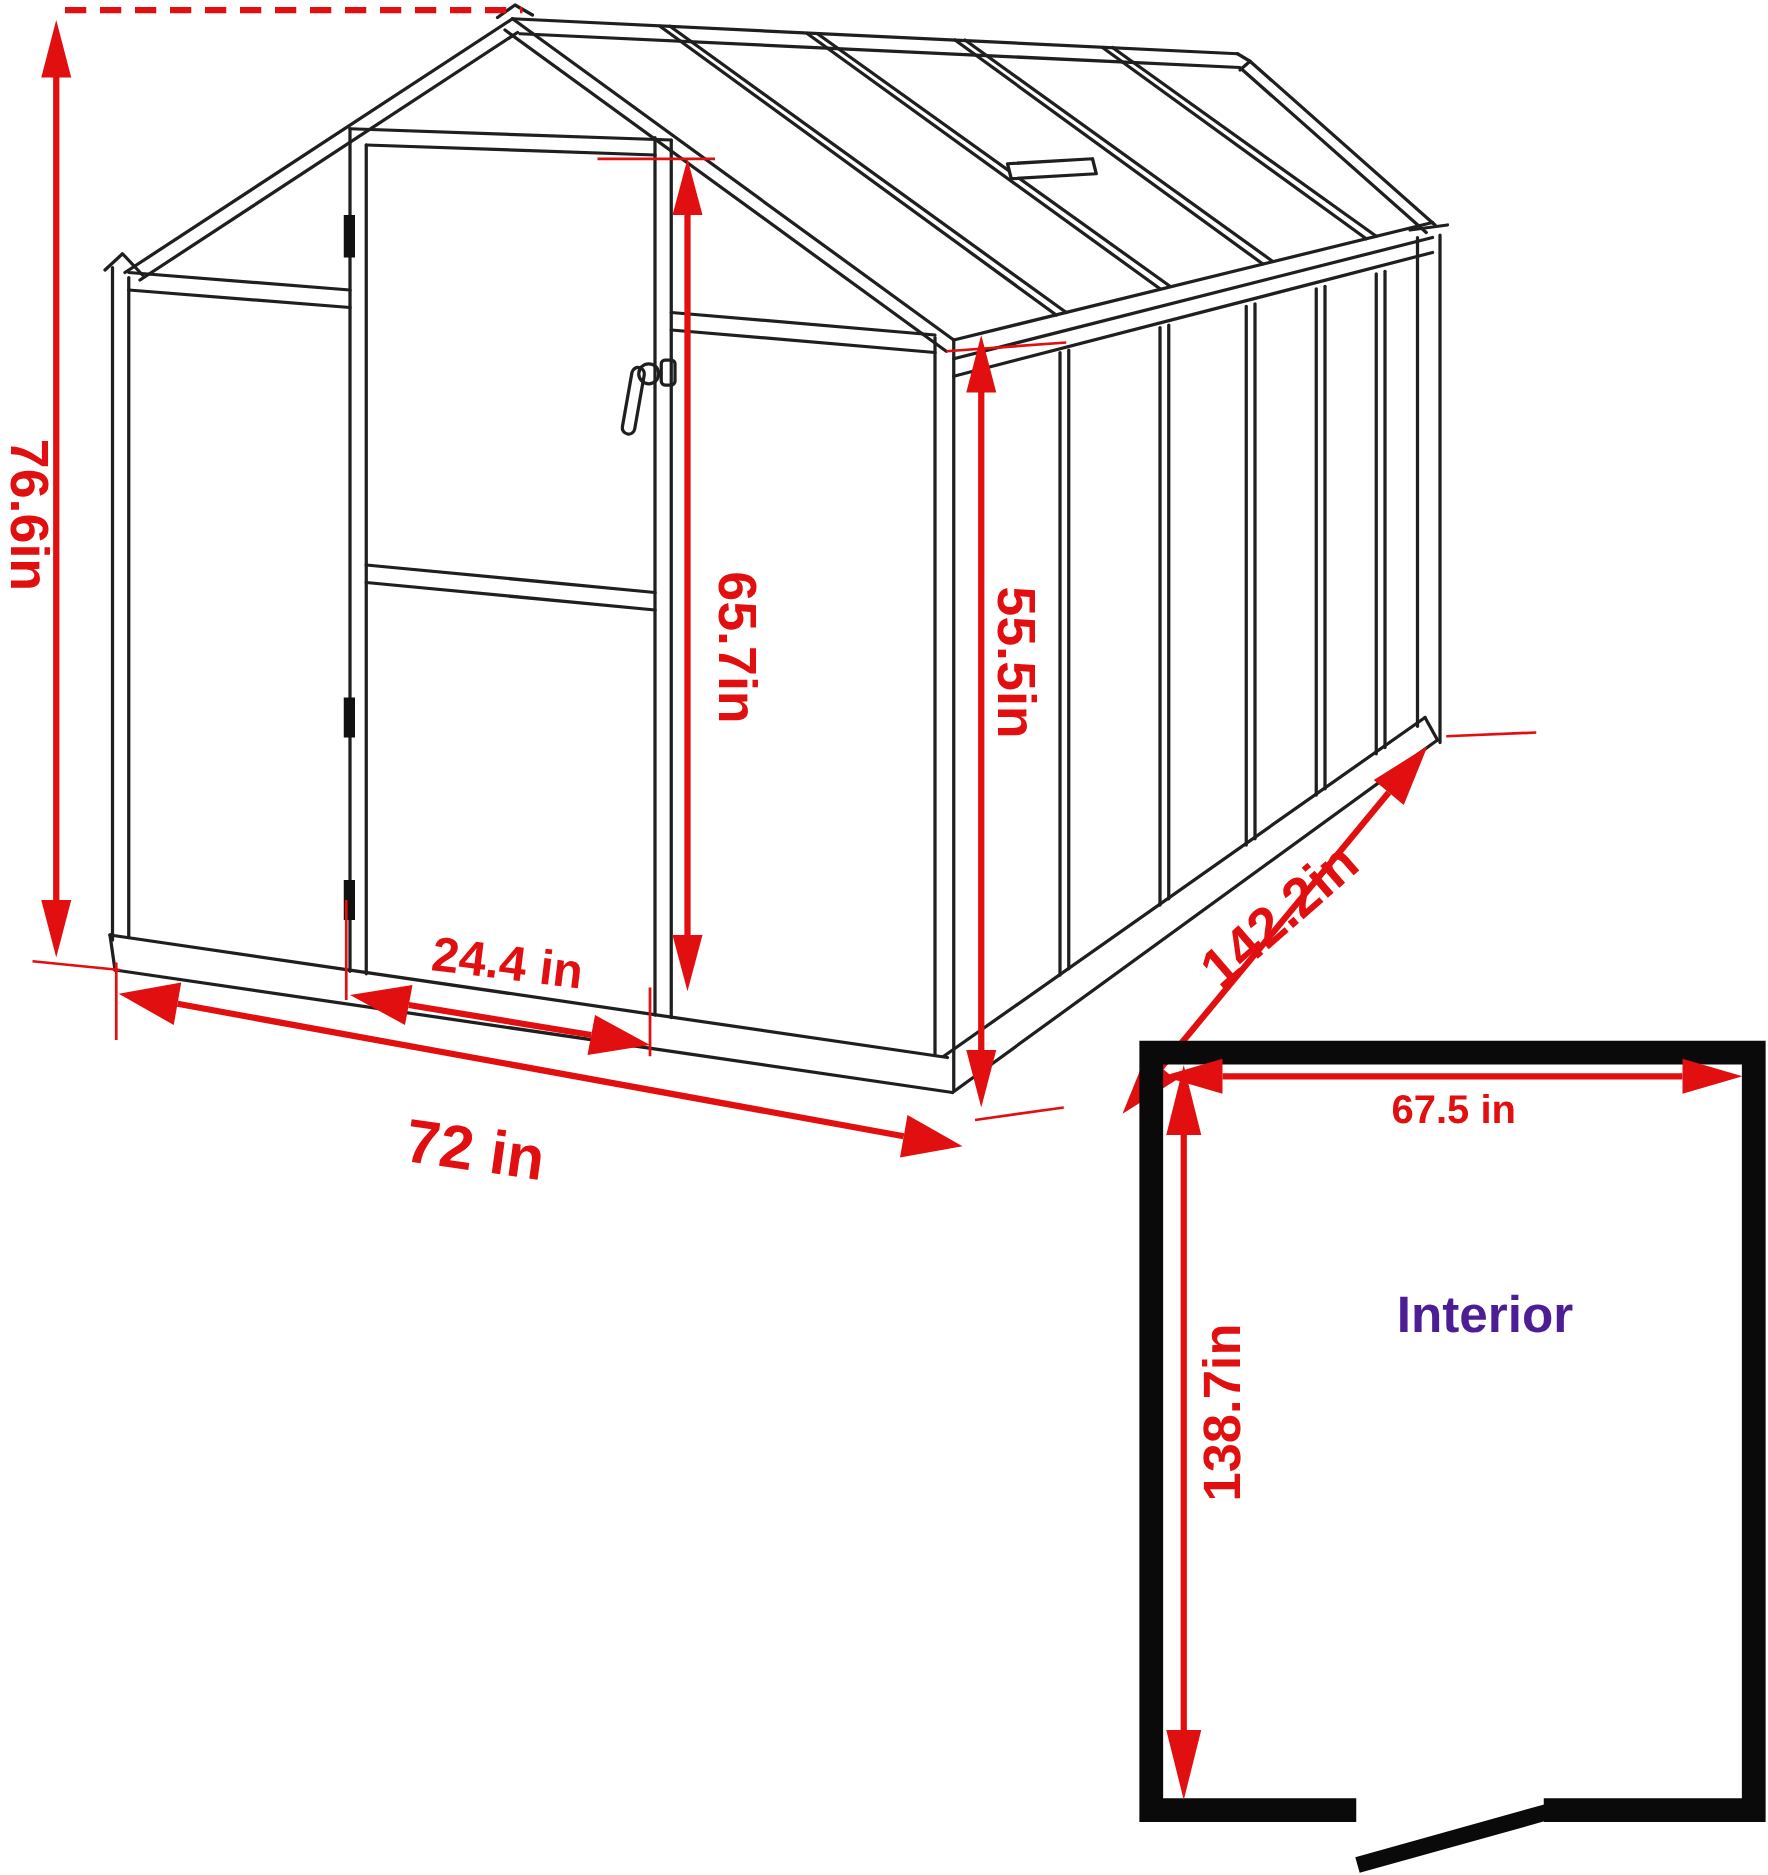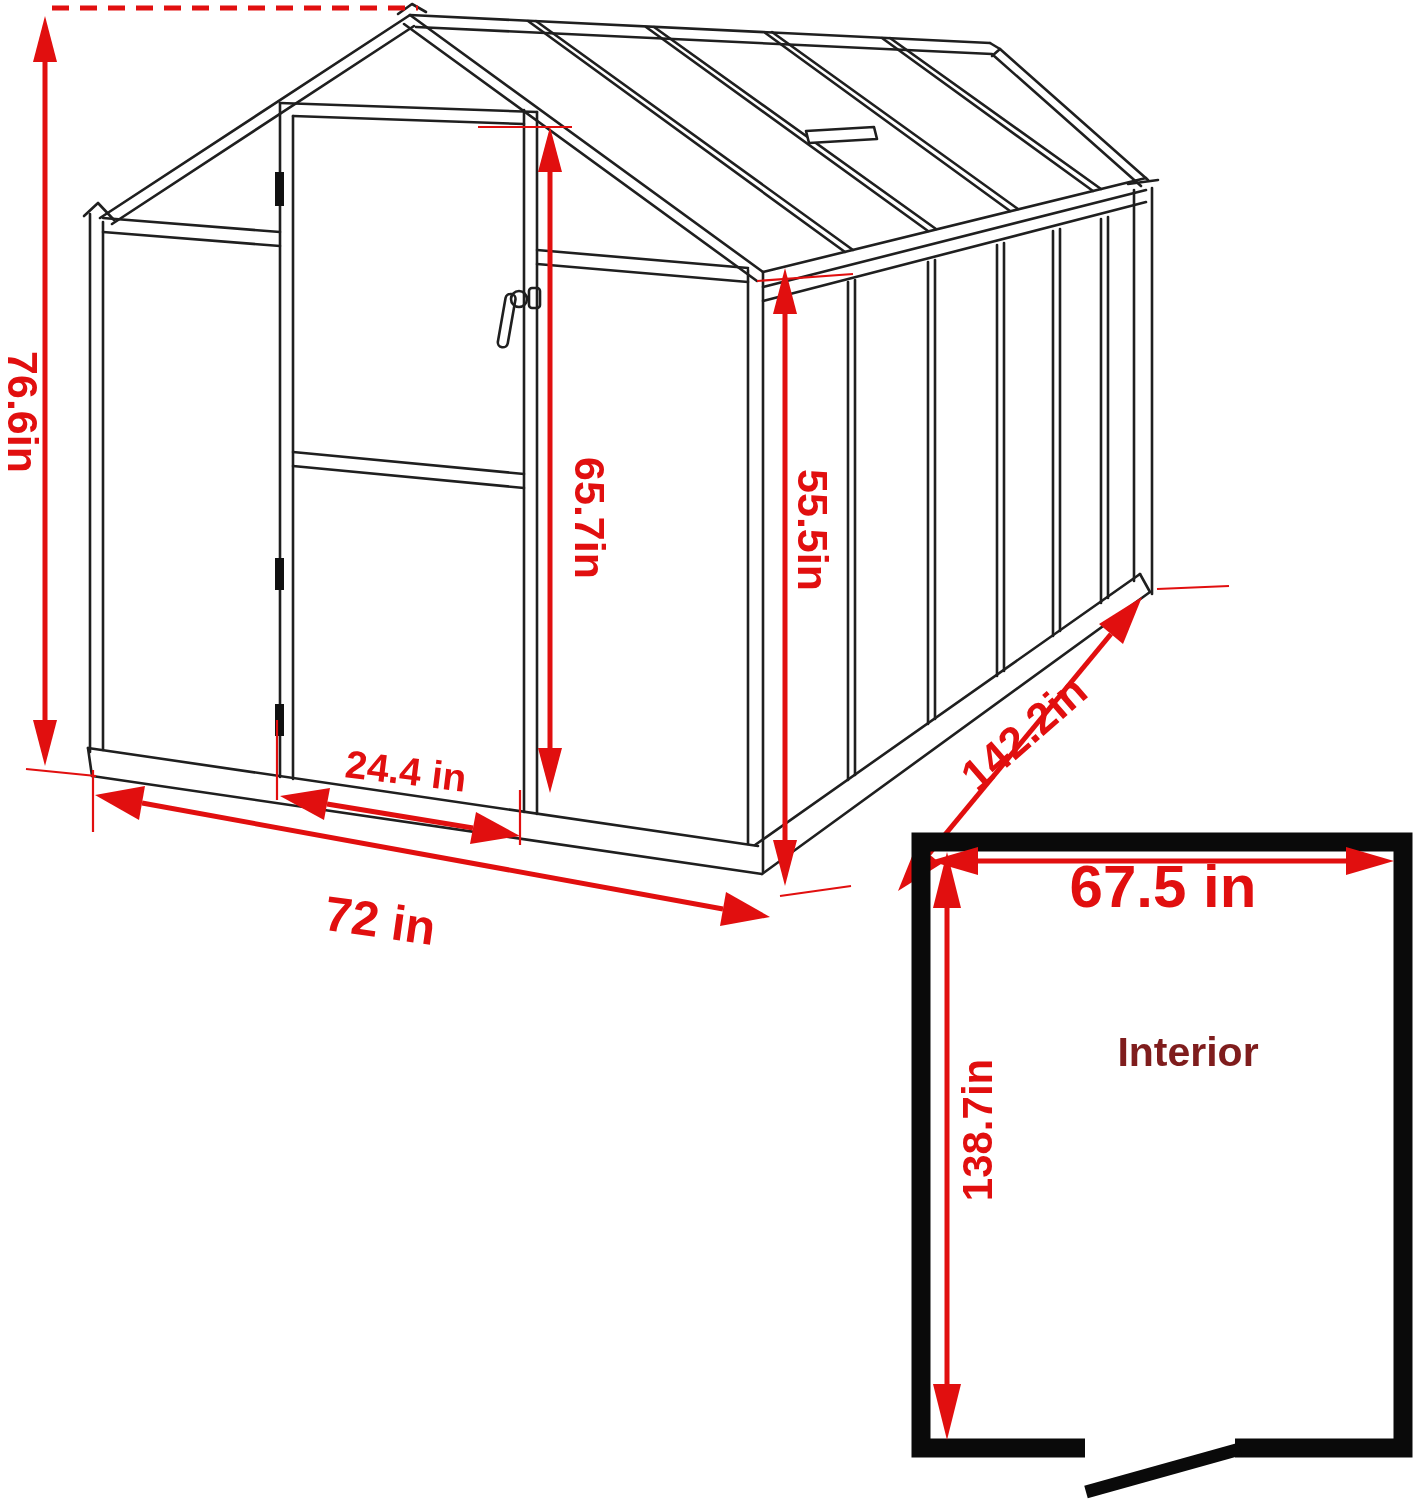--- a/index.html
+++ b/index.html
@@ -18,21 +18,21 @@
   .sfill{fill:#111;stroke:none;}
   .white{fill:#fff;}
   .rl{stroke:var(--red);fill:none;}
   .rf{fill:var(--red);stroke:none;}
   .pl{stroke:var(--plan);fill:none;}
   .dim{
     position:absolute;font-weight:bold;color:var(--red);
     white-space:nowrap;line-height:1;
   }
   .int-title{
-    position:absolute;color:#7f1d1d;font-weight:bold;text-align:right;
+    position:absolute;color:#4c1d95;font-weight:bold;text-align:right;
     white-space:nowrap;line-height:1.22;
   }
 </style>
 </head>
 <body>
 
 <div class="canvas">
 
   <svg width="1414" height="1500" viewBox="0 0 1414 1500">
 
@@ -196,21 +196,21 @@
   <div class="dim" style="left:589px;top:518px;font-size:43px;transform:translate(-50%,-50%) rotate(90deg);">65.7in</div>
 
   <div class="dim" style="left:812px;top:530px;font-size:43px;transform:translate(-50%,-50%) rotate(90deg);">55.5in</div>
 
   <div class="dim" style="left:406px;top:771px;font-size:39px;transform:translate(-50%,-50%) rotate(7deg);">24.4 in</div>
 
   <div class="dim" style="left:380px;top:921px;font-size:49px;transform:translate(-50%,-50%) rotate(8deg);">72 in</div>
 
   <div class="dim" style="left:1024px;top:733px;font-size:44px;transform:translate(-50%,-50%) rotate(-41deg);">142.2in</div>
 
-  <div class="dim" style="left:1163px;top:887px;font-size:60px;transform:translate(-50%,-50%);">67.5 in</div>
+  <div class="dim" style="left:1163px;top:887px;font-size:32px;transform:translate(-50%,-50%);">67.5 in</div>
 
   <div class="dim" style="left:978px;top:1130px;font-size:42px;transform:translate(-50%,-50%) rotate(-90deg);">138.7in</div>
 
   <div class="int-title" style="left:1188px;top:1052px;font-size:41px;transform:translate(-50%,-50%);">
     <div>Interior</div>
   </div>
 
 </div>
 
 </body></html>

